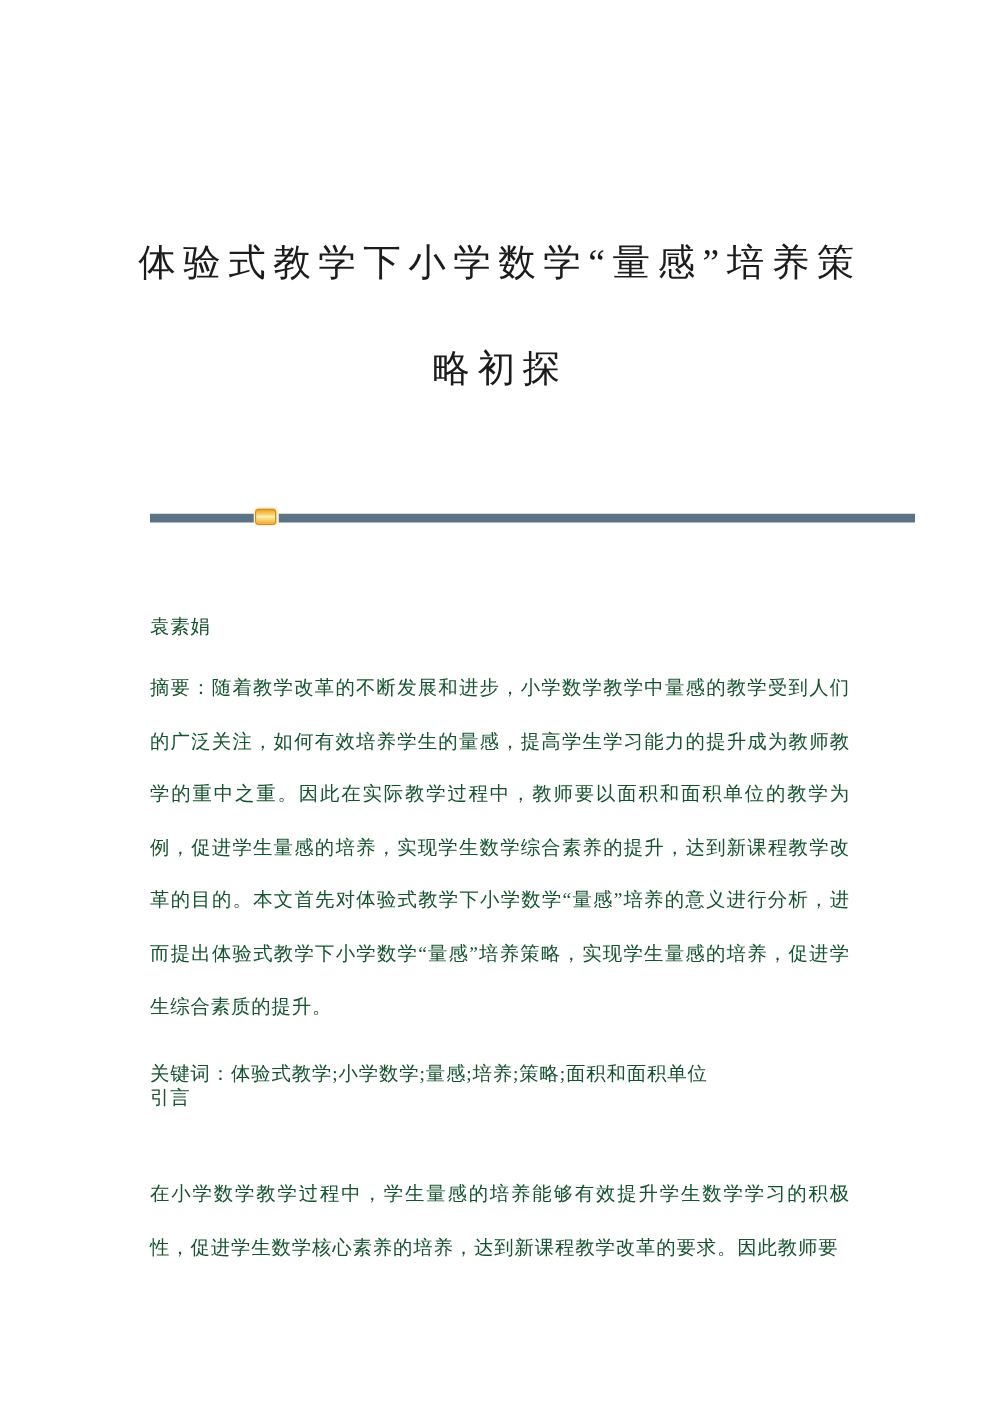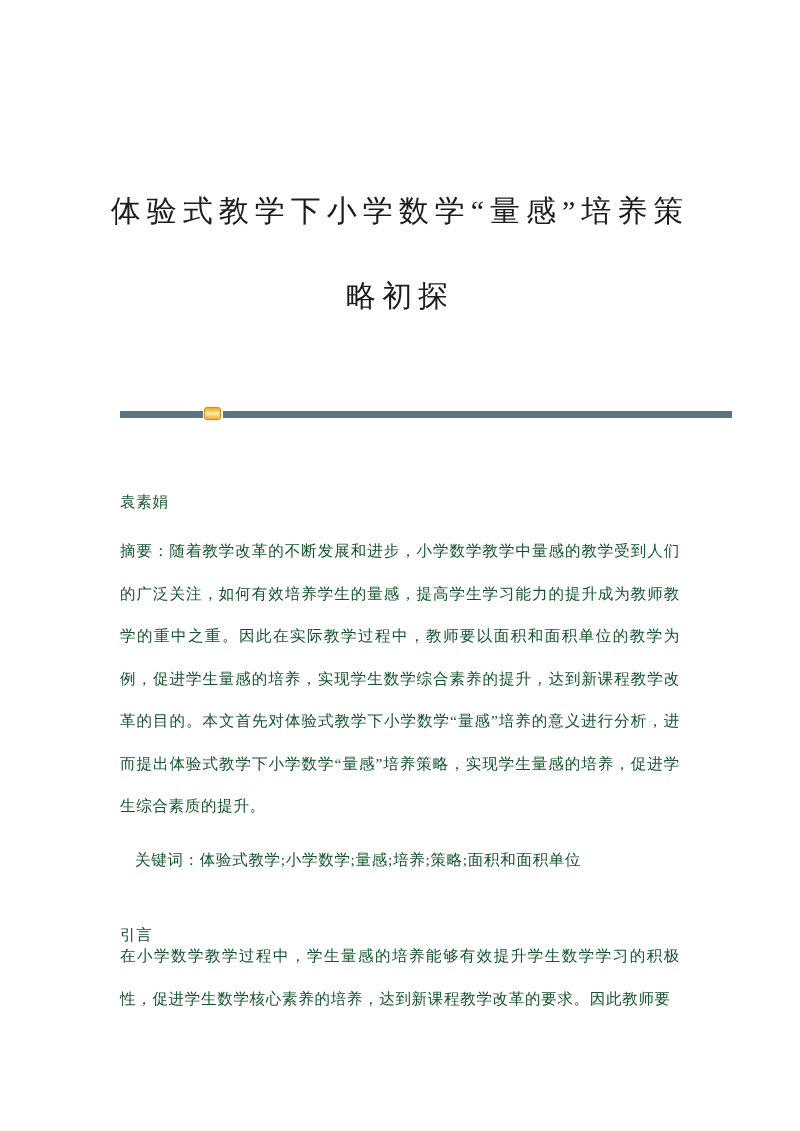--- a/index.html
+++ b/index.html
@@ -65,22 +65,22 @@
     letter-spacing: 0.7px;
     line-height: 42.5px;
   }
   .content p { margin: 0; }
   .justified {
     text-align: justify;
     text-justify: inter-ideograph;
   }
   .author-block   { top: 481px; }
   .abstract-block { top: 530px; font-family: Liberation Serif, serif; }
-  .keywords-block { top: 839px; margin-left: 15px; }
-  .heading-block  { top: 914px; font-family: Liberation Serif, serif; }
+  .keywords-block { top: 839px; }
+  .heading-block  { top: 858px; font-family: Liberation Serif, serif; }
   .intro-block    { top: 935px; }
 </style>
 </head>
 <body>
 
 <div class="page">
 
   <h1 class="doc-title">
     <span>体验式教学下小学数学“量感”培养策</span><br>
     <span>略初探</span>

